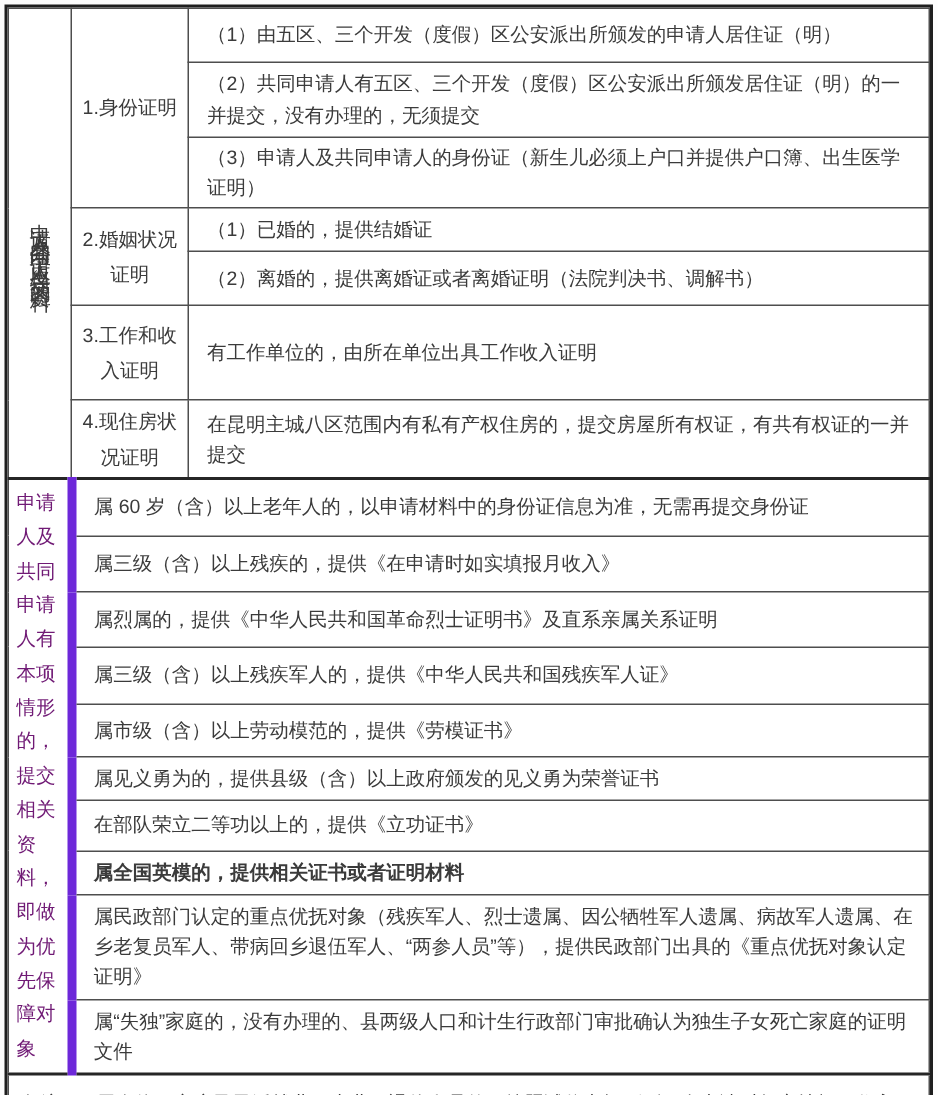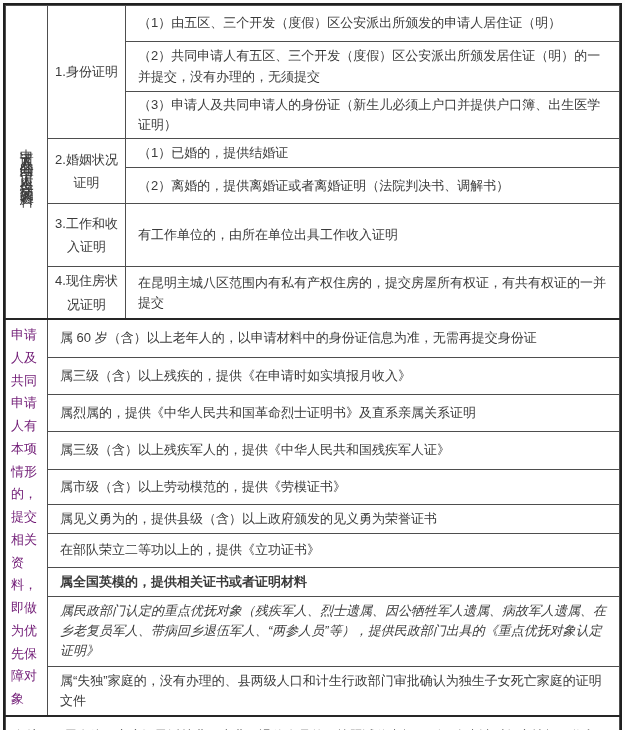--- a/index.html
+++ b/index.html
@@ -49,21 +49,21 @@
     font-size: 13px;
     line-height: 1.75;
     color: #701a75;
   }
   
   td.cat {
     text-align: center;
     padding: 2px 4px;
     line-height: 1.8;
   }
-  tbody.sec2 tr > td.item { border-left: 1px solid #6d28d9; }
+  tbody.sec2 tr > td.item { border-left: 6px solid #6d28d9; }
   tr.sec-top > td { border-top: 2px solid #262626; }
   
   td.notes-cell {
     vertical-align: top;
     padding: 8px 8px 6px 8px;
     border-top: 2px solid #262626;
   }
   .notes-wrap { display: flex; align-items: flex-start; }
   .notes-label { flex: 0 0 auto; white-space: nowrap; font-size: 13px; line-height: 1.7; }
   .notes-items { flex: 1 1 auto; }
@@ -134,21 +134,21 @@
       </tr>
       <tr style="height:28px;">
         <td class="item" colspan="2">属见义勇为的，提供县级（含）以上政府颁发的见义勇为荣誉证书</td>
       </tr>
       <tr style="height:32px;">
         <td class="item" colspan="2">在部队荣立二等功以上的，提供《立功证书》</td>
       </tr>
       <tr style="height:28px;font-weight:bold;">
         <td class="item" colspan="2">属全国英模的，提供相关证书或者证明材料</td>
       </tr>
-      <tr style="height:50px;font-style:italic;">
+      <tr style="height:50px;">
         <td class="item" colspan="2">属民政部门认定的重点优抚对象（残疾军人、烈士遗属、因公牺牲军人遗属、病故军人遗属、在乡老复员军人、带病回乡退伍军人、“两参人员”等），提供民政部门出具的《重点优抚对象认定证明》</td>
       </tr>
       <tr style="height:30px;">
         <td class="item" colspan="2">属“失独”家庭的，没有办理的、县两级人口和计生行政部门审批确认为独生子女死亡家庭的证明文件</td>
       </tr>
     </tbody>
 
     <tbody>
       <tr style="height:84px;">
         <td class="notes-cell" colspan="3">

